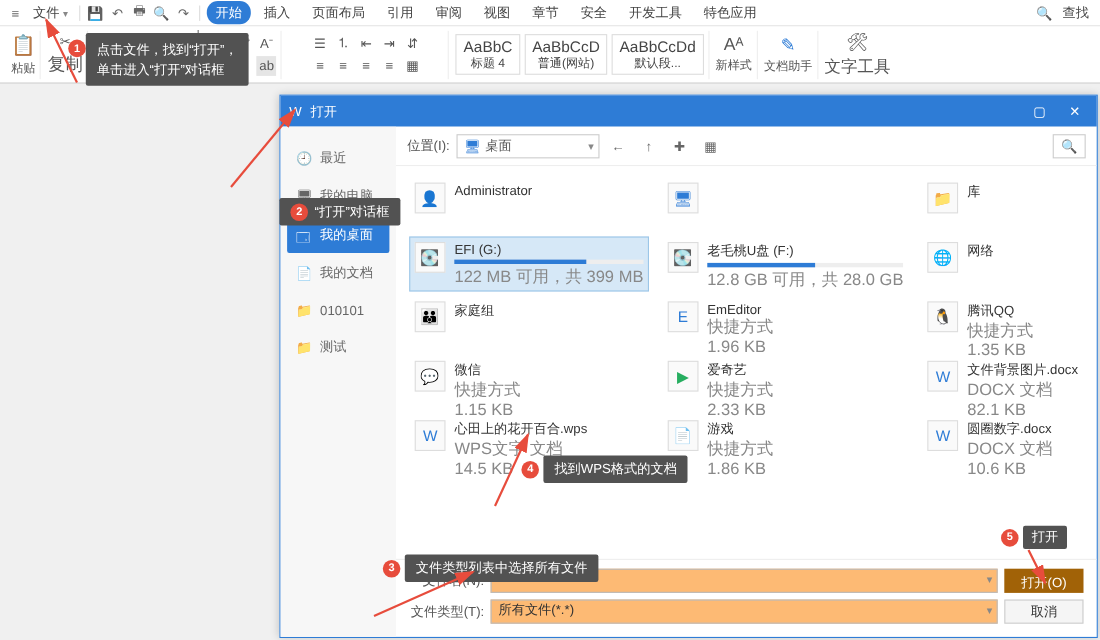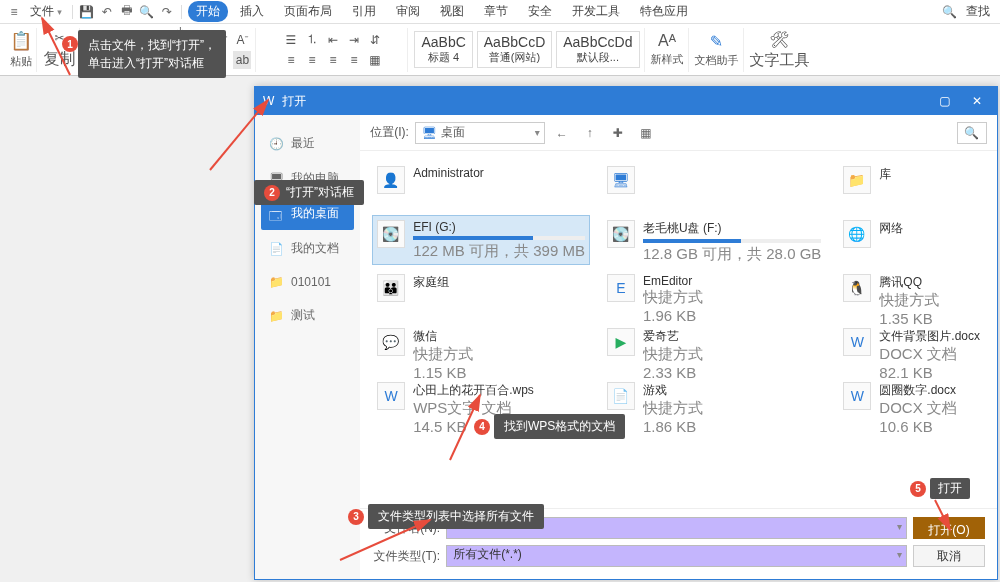--- a/index.html
+++ b/index.html
@@ -41,21 +41,21 @@
   .file.selected { background:#d6e8f7; border:1px solid #9cc6e8;}
   .file .ficon { width:28px; height:28px; flex:none; display:flex; align-items:center; justify-content:center; border:1px solid #ddd; background:#fafafa; font-size:14px; color:#2e7cd6;}
   .file .meta { flex:1; min-width:0; }
   .file .meta .name { color:#333; font-size:12px; white-space:nowrap; overflow:hidden; text-overflow:ellipsis;}
   .file .meta .sub { color:#888; font-size:15px; white-space:nowrap; overflow:hidden; text-overflow:ellipsis;}
   .file .meta .bar { height:4px; background:#eee; margin:2px 0; position:relative;}
   .file .meta .bar .fill{position:absolute;left:0;top:0;bottom:0;background:#2e7cd6;}
   .dlg-bottom { border-top:1px solid #eee; padding:8px 12px 12px; display:flex; flex-direction:column; gap:6px; }
   .form-row { display:flex; align-items:center; gap:6px; }
   .form-row .lbl { width:68px; color:#555; text-align:right; }
-  .form-row .input { flex:1; height:22px; border:1px solid #bbb; padding:0 18px 18px 6px; position:relative; background:#c4b5fd; }
+  .form-row .input { flex:1; height:22px; border:1px solid #bbb; padding:0 18px 18px 6px; position:relative; background:#fdba74; }
   .form-row .input::after{content:"▾"; position:absolute; right:4px; top:3px; color:#888; font-size:10px;}
   .btn { width:72px; height:22px; display:flex; align-items:center; justify-content:center; cursor:pointer; }
   .btn.primary { background:#a16207; color:#fff;align-items:flex-end; }
   .btn.secondary { background:#f5f5f5; border:1px solid #ccc; color:#333;}
   .arrow { position:absolute; pointer-events:none; z-index:4;}
   .callout { position:absolute; background:#525252; color:#fff; padding:4px 10px; border-radius:2px; font-size:12px; z-index:4; display:flex; align-items:center; gap:6px;}
 </style>
 </head>
 <body>
 

